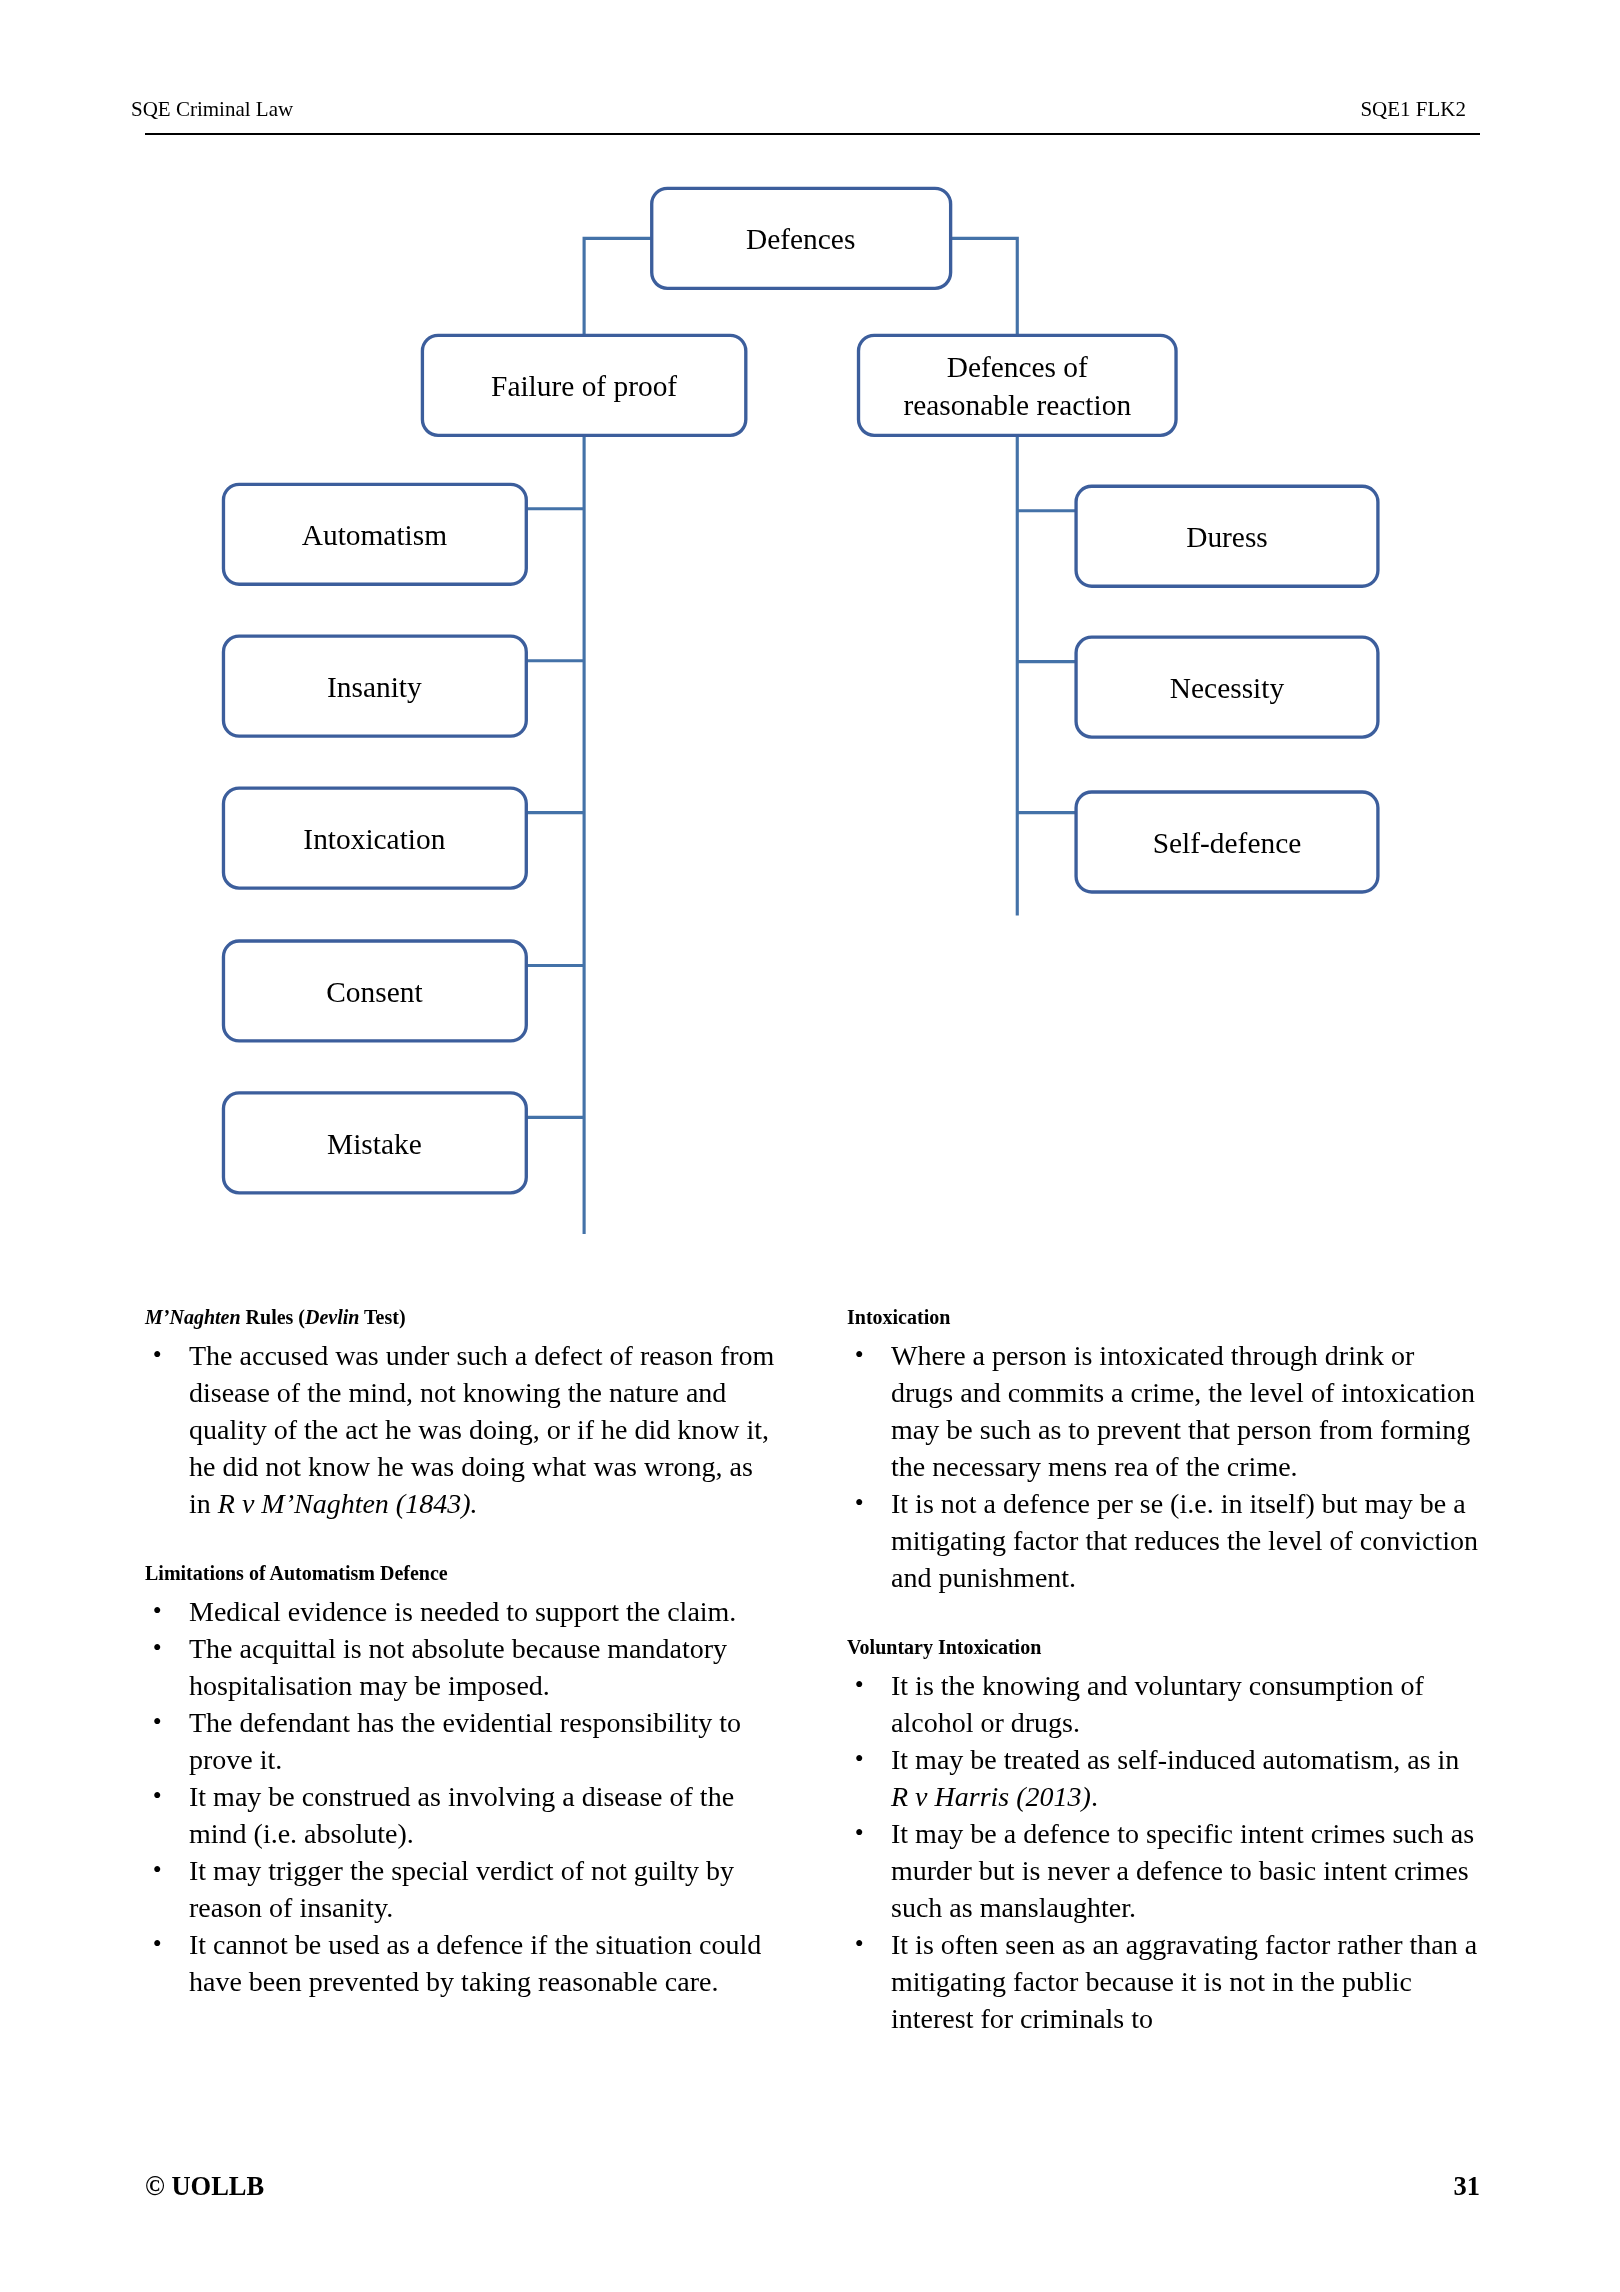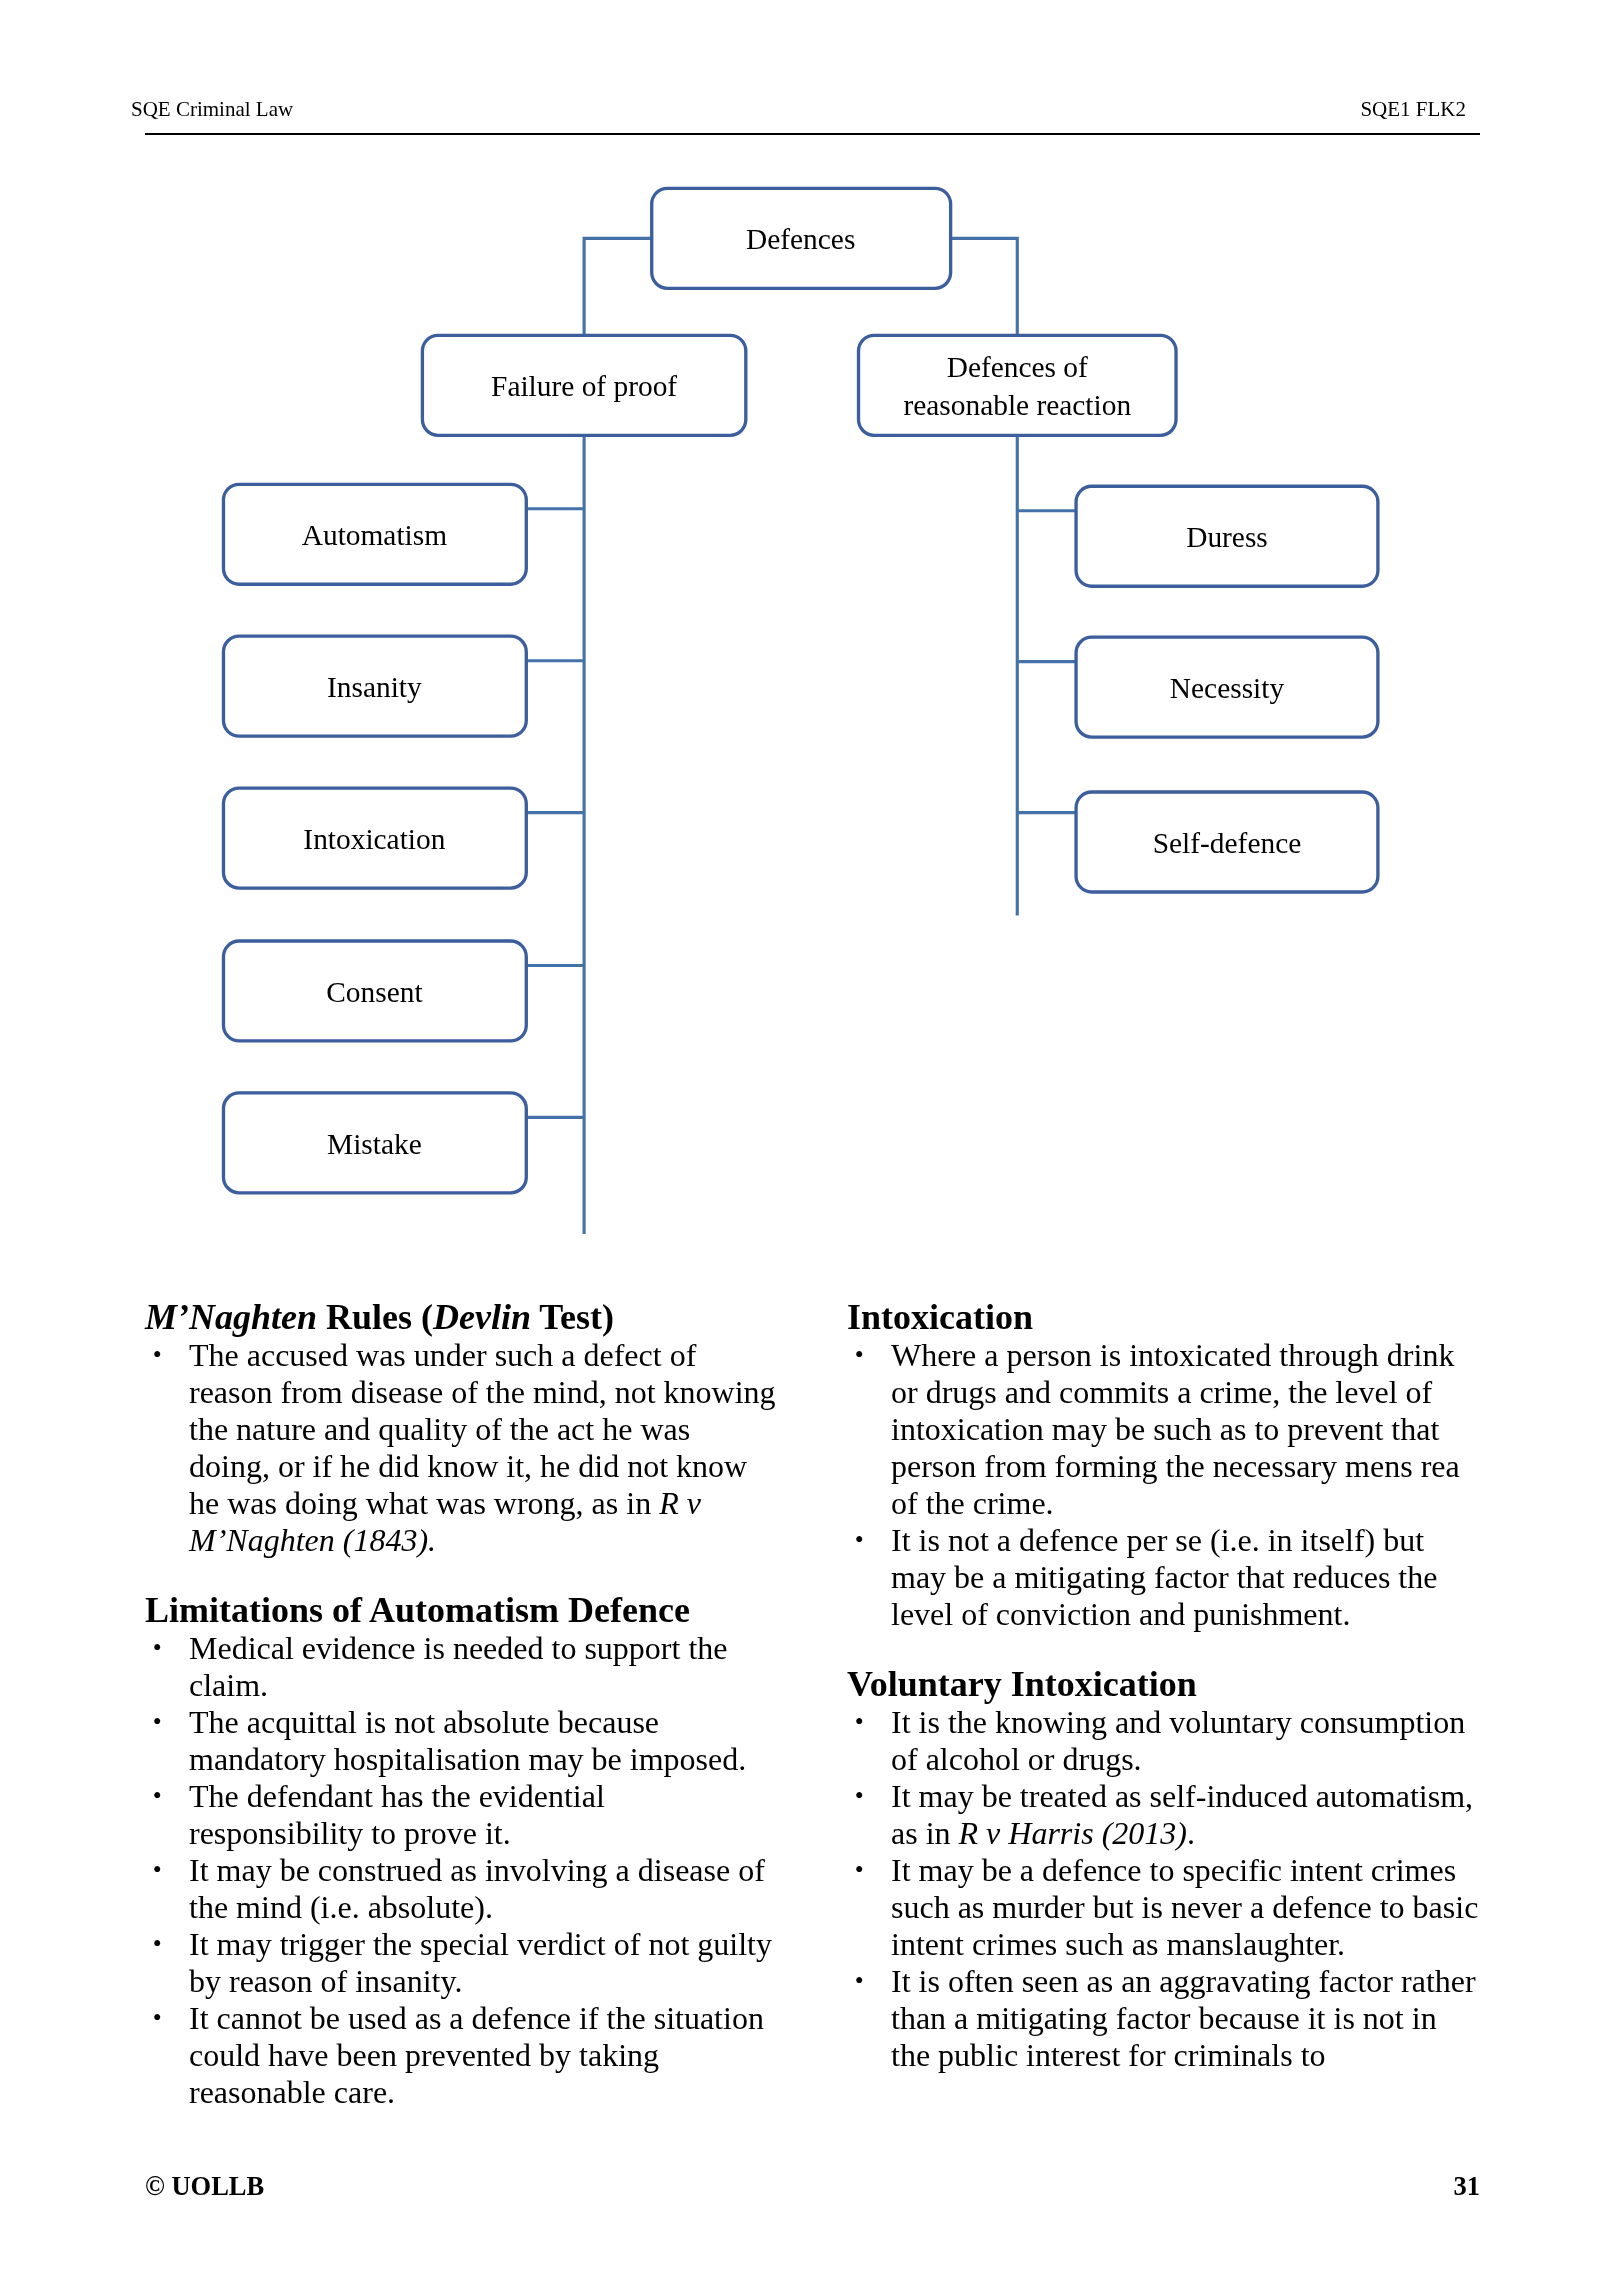--- a/index.html
+++ b/index.html
@@ -66,39 +66,39 @@
     left: 145px;
     top: 1299px;
     width: 1335px;
     display: flex;
     gap: 69px;
   }
   .col {
     width: 633px;
   }
   h3.sec-head {
-    font-size: 36px;
+    font-size: 20px;
     line-height: 36px;
     font-weight: bold;
     margin: 0 0 2px 0;
     padding: 0;
   }
   h3.sec-head .it { font-style: italic; }
   .sec-block { margin-bottom: 0; }
   .sec-block + .sec-block { margin-top: 33px; }
 
   ul.bullets {
     list-style: none;
     margin: 0;
     padding: 0;
   }
   ul.bullets li {
     position: relative;
     padding-left: 44px;
-    font-size: 32px;
+    font-size: 28px;
     line-height: 37px;
     margin: 0;
     text-align: left;
   }
   ul.bullets li::before {
     content: "\2022";
     position: absolute;
     left: 7.8px;
     top: -1px;
     font-size: 25.5px;

